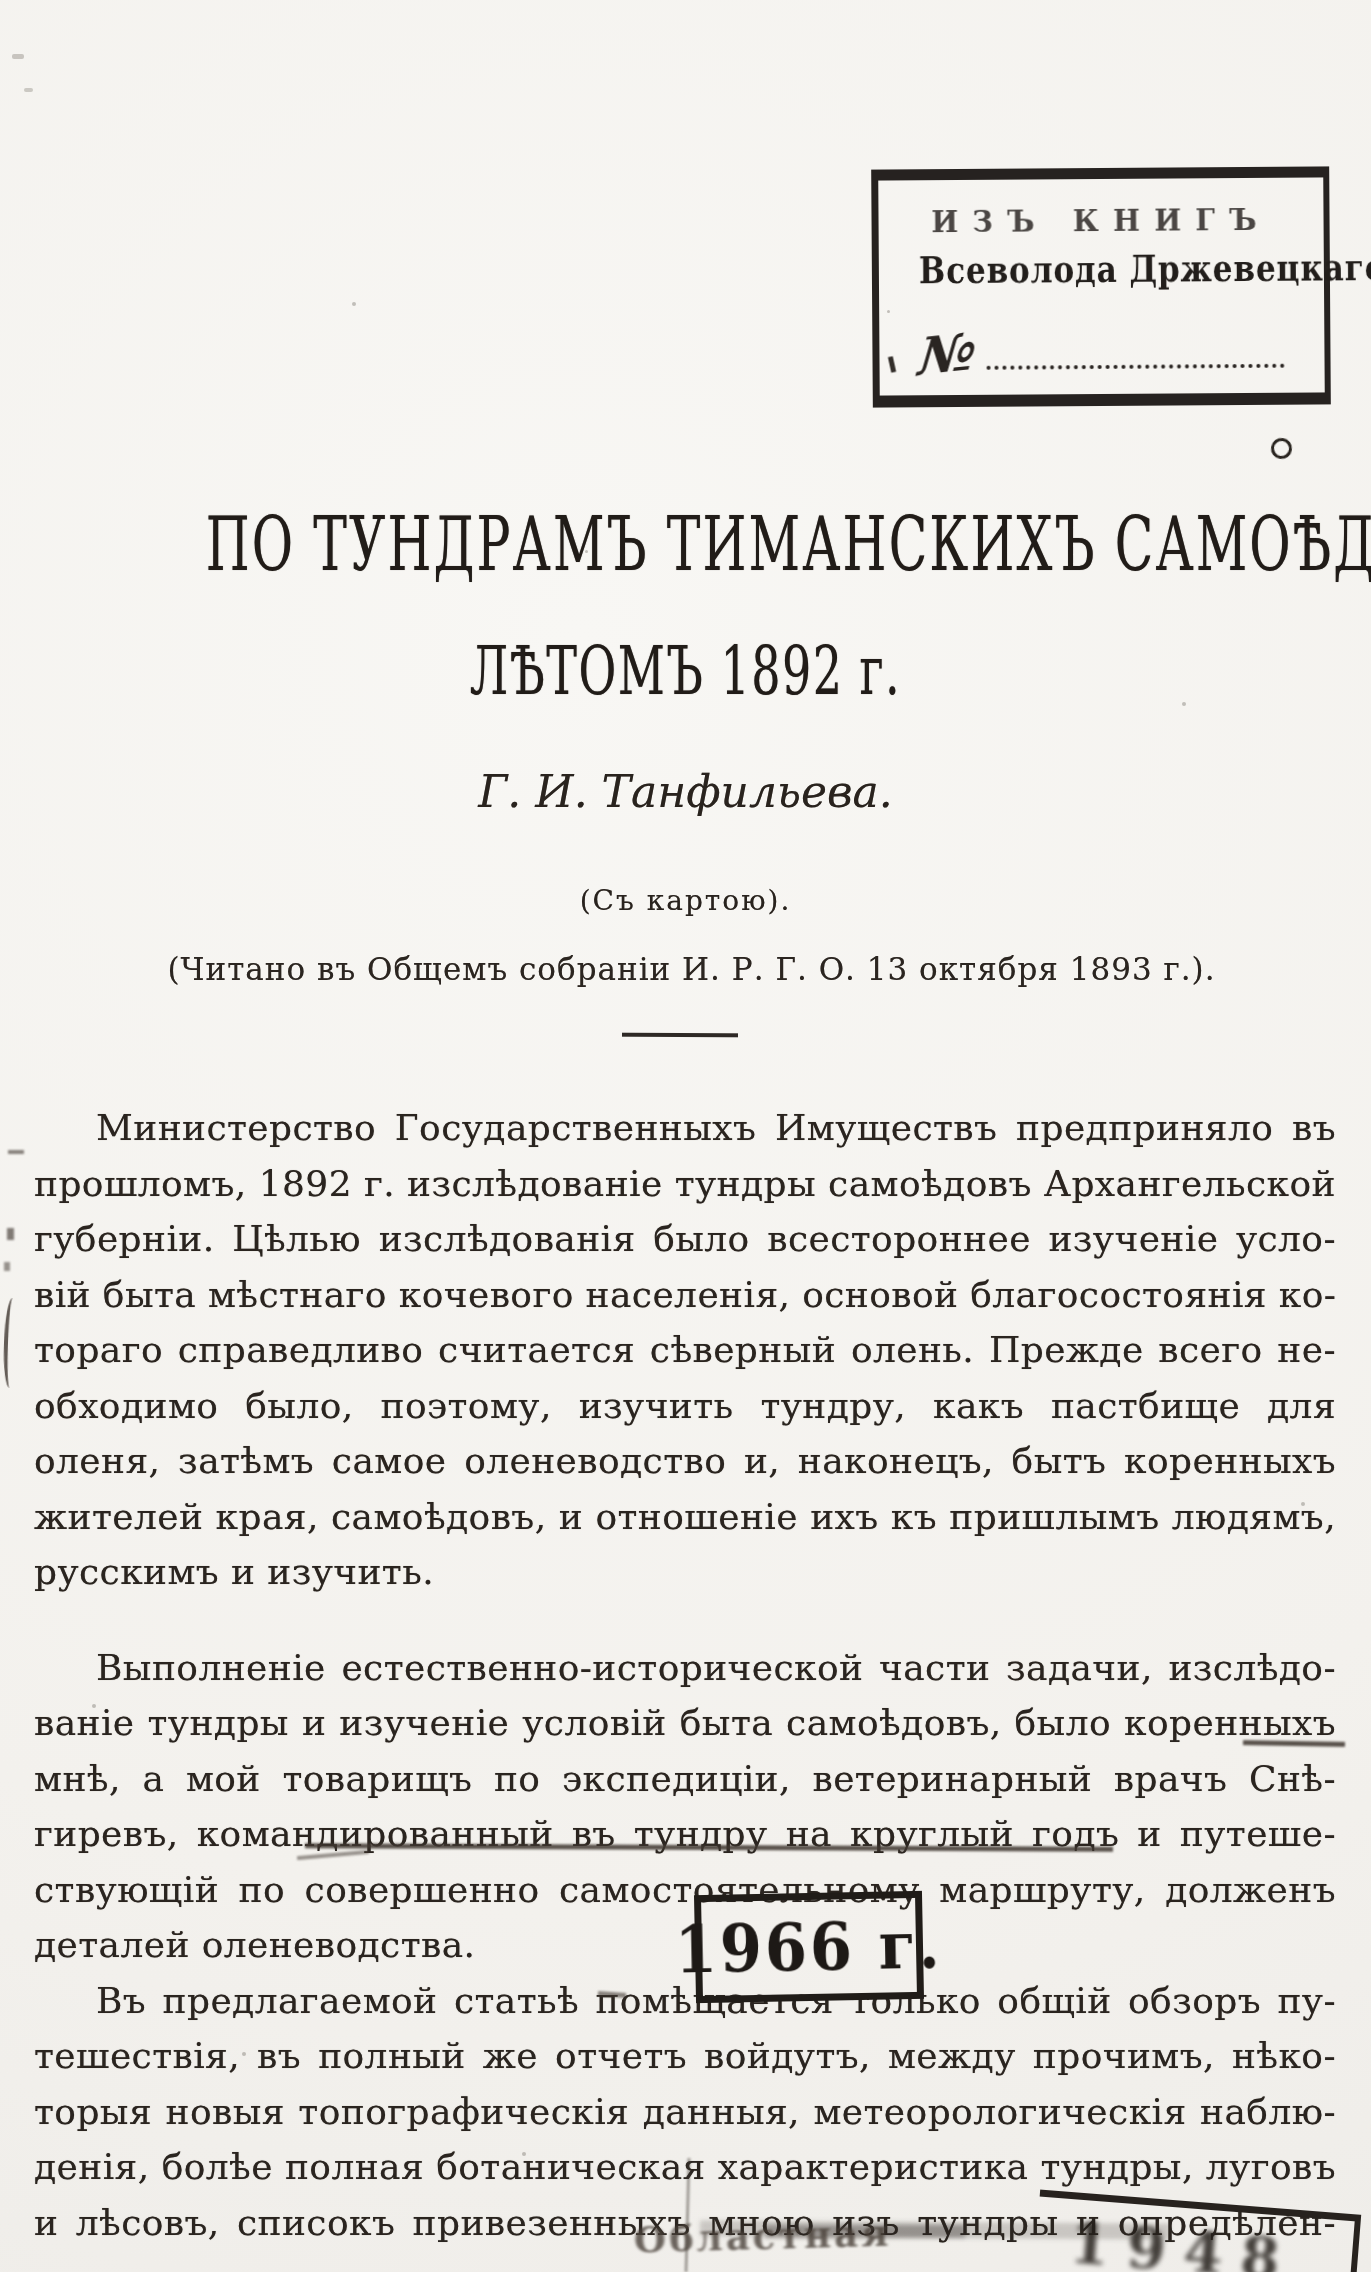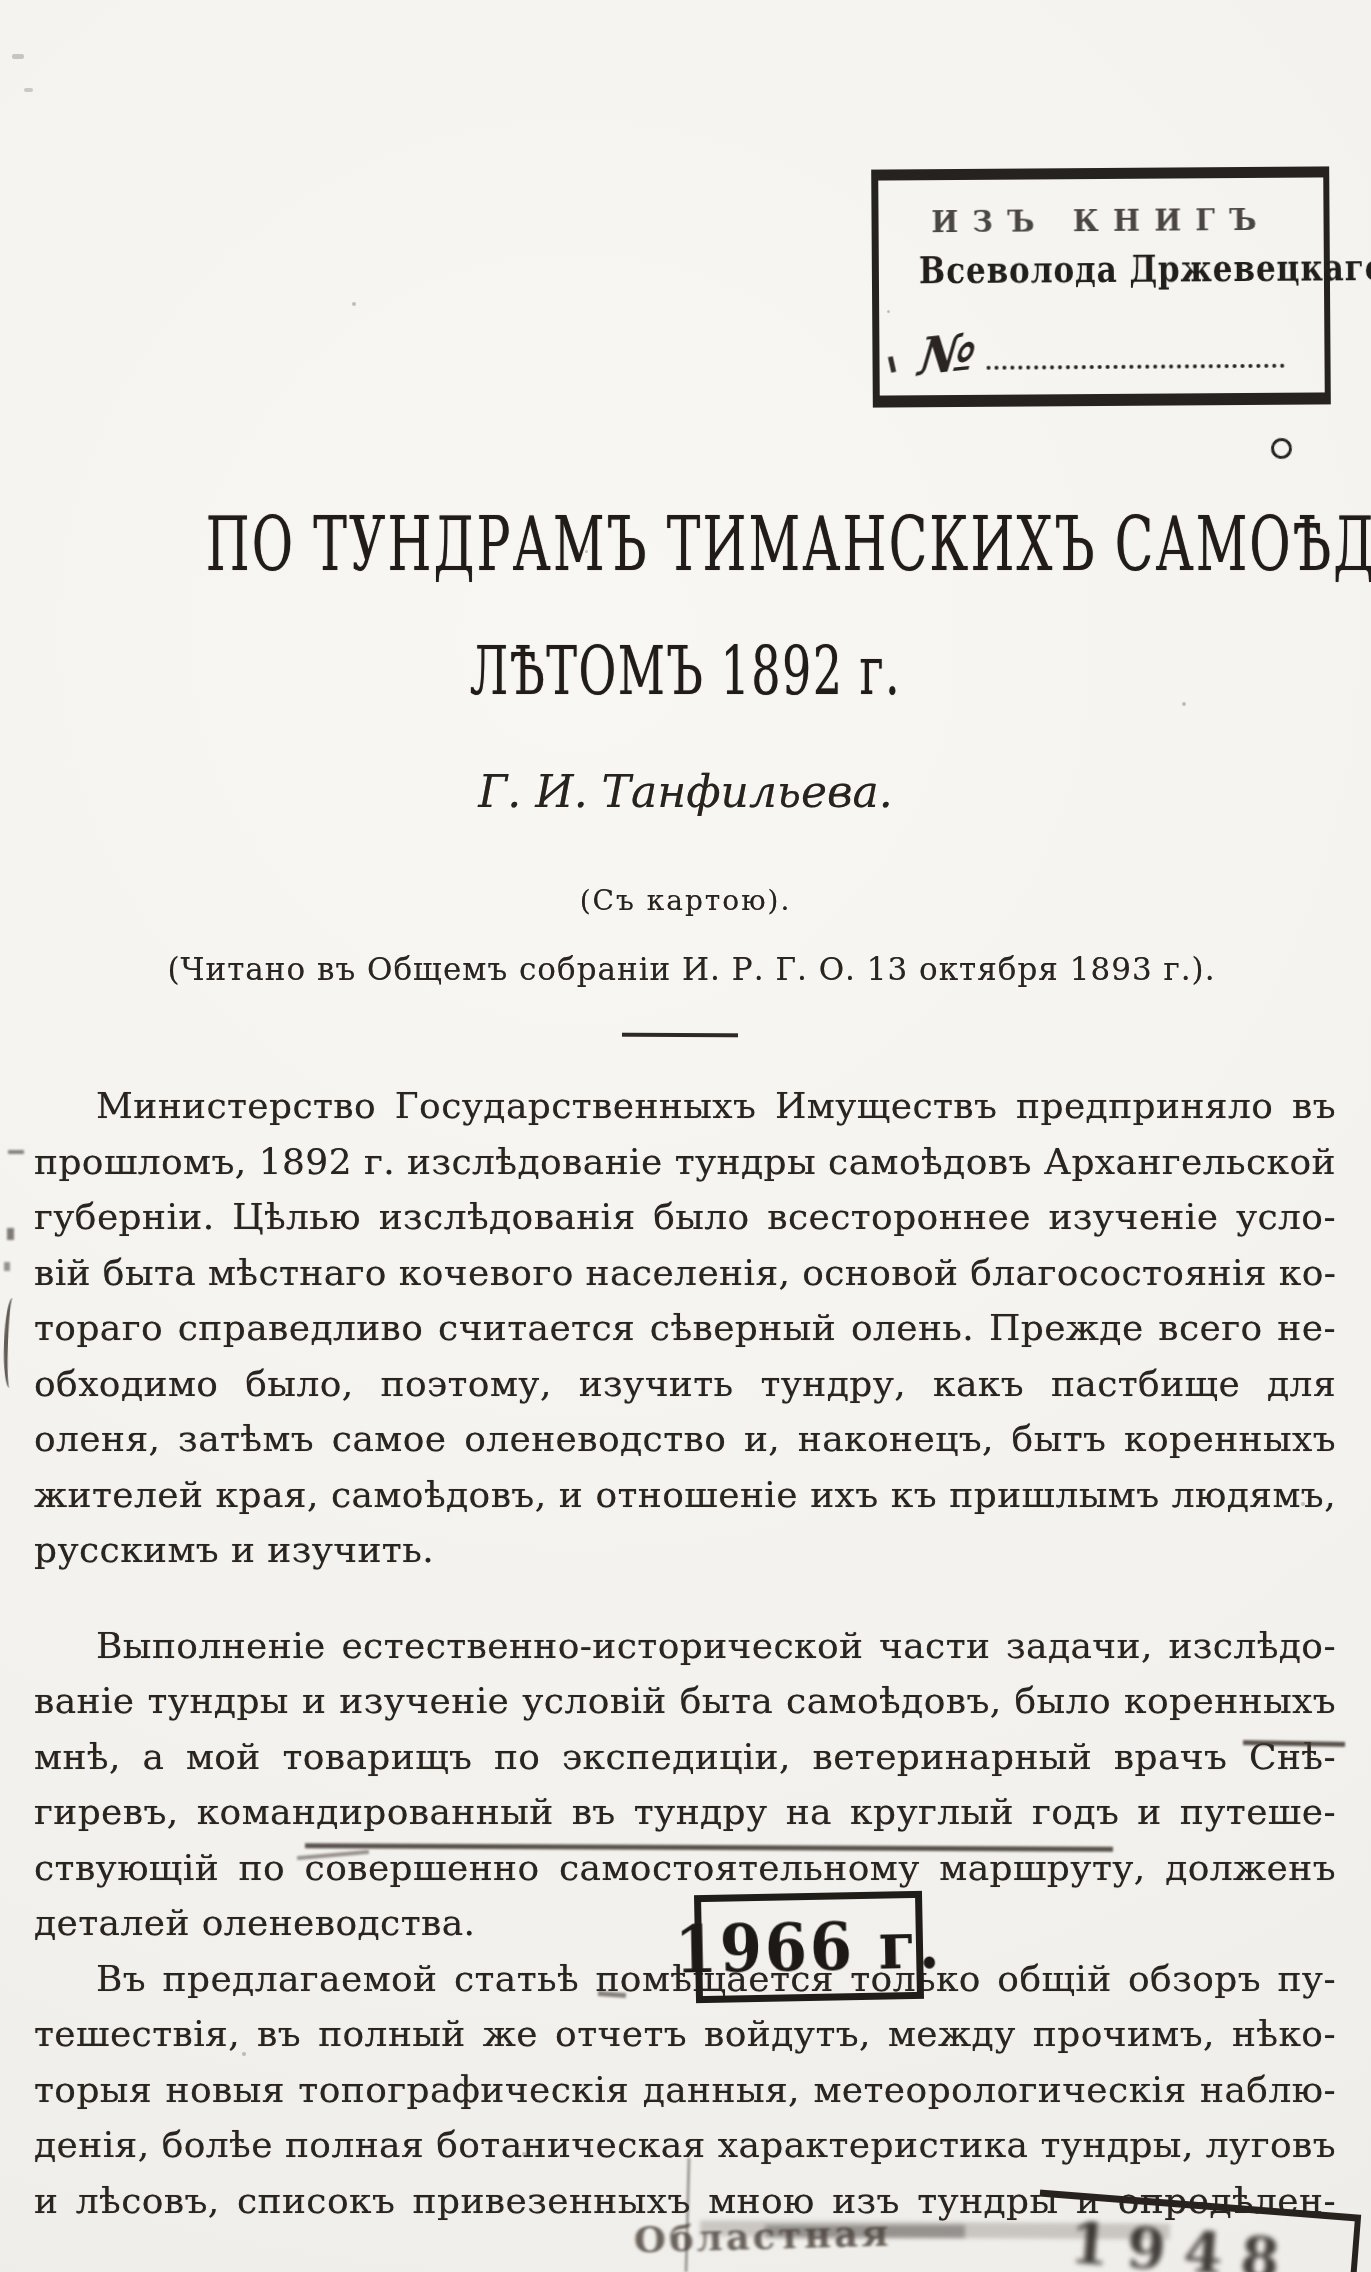--- a/index.html
+++ b/index.html
@@ -168,21 +168,21 @@
   <div class="abs ring-mark"></div>
 
   <div class="abs title1">ПО ТУНДРАМЪ ТИМАНСКИХЪ САМОѢДОВЪ</div>
   <div class="abs title2">ЛѢТОМЪ 1892 г.</div>
   <div class="abs author">Г. И. Танфильева.</div>
   <div class="abs mapnote">(Съ картою).</div>
   <div class="abs readnote">(Читано въ Общемъ собраніи И. Р. Г. О. 13 октября 1893 г.).</div>
   <div class="abs divider"></div>
 
   <div class="abs body" id="body-text">
-      <div class="jline" style="text-indent: 62px;">Министерство Государственныхъ Имуществъ предприняло въ</div>
+      <div class="jline" style="text-indent: 62px; margin-top: 22px;">Министерство Государственныхъ Имуществъ предприняло въ</div>
       <div class="jline">прошломъ, 1892 г. изслѣдованіе тундры самоѣдовъ Архангельской</div>
       <div class="jline">губерніи. Цѣлью изслѣдованія было всестороннее изученіе усло-</div>
       <div class="jline">вій быта мѣстнаго кочевого населенія, основой благосостоянія ко-</div>
       <div class="jline">тораго справедливо считается сѣверный олень. Прежде всего не-</div>
       <div class="jline">обходимо было, поэтому, изучить тундру, какъ пастбище для</div>
       <div class="jline">оленя, затѣмъ самое оленеводство и, наконецъ, бытъ коренныхъ</div>
       <div class="jline">жителей края, самоѣдовъ, и отношеніе ихъ къ пришлымъ людямъ,</div>
       <div class="jline flush-left">русскимъ и изучить.</div>
       <div class="jline" style="text-indent: 62px; margin-top: 40px;">Выполненіе естественно-исторической части задачи, изслѣдо-</div>
       <div class="jline">ваніе тундры и изученіе условій быта самоѣдовъ, было коренныхъ</div>

